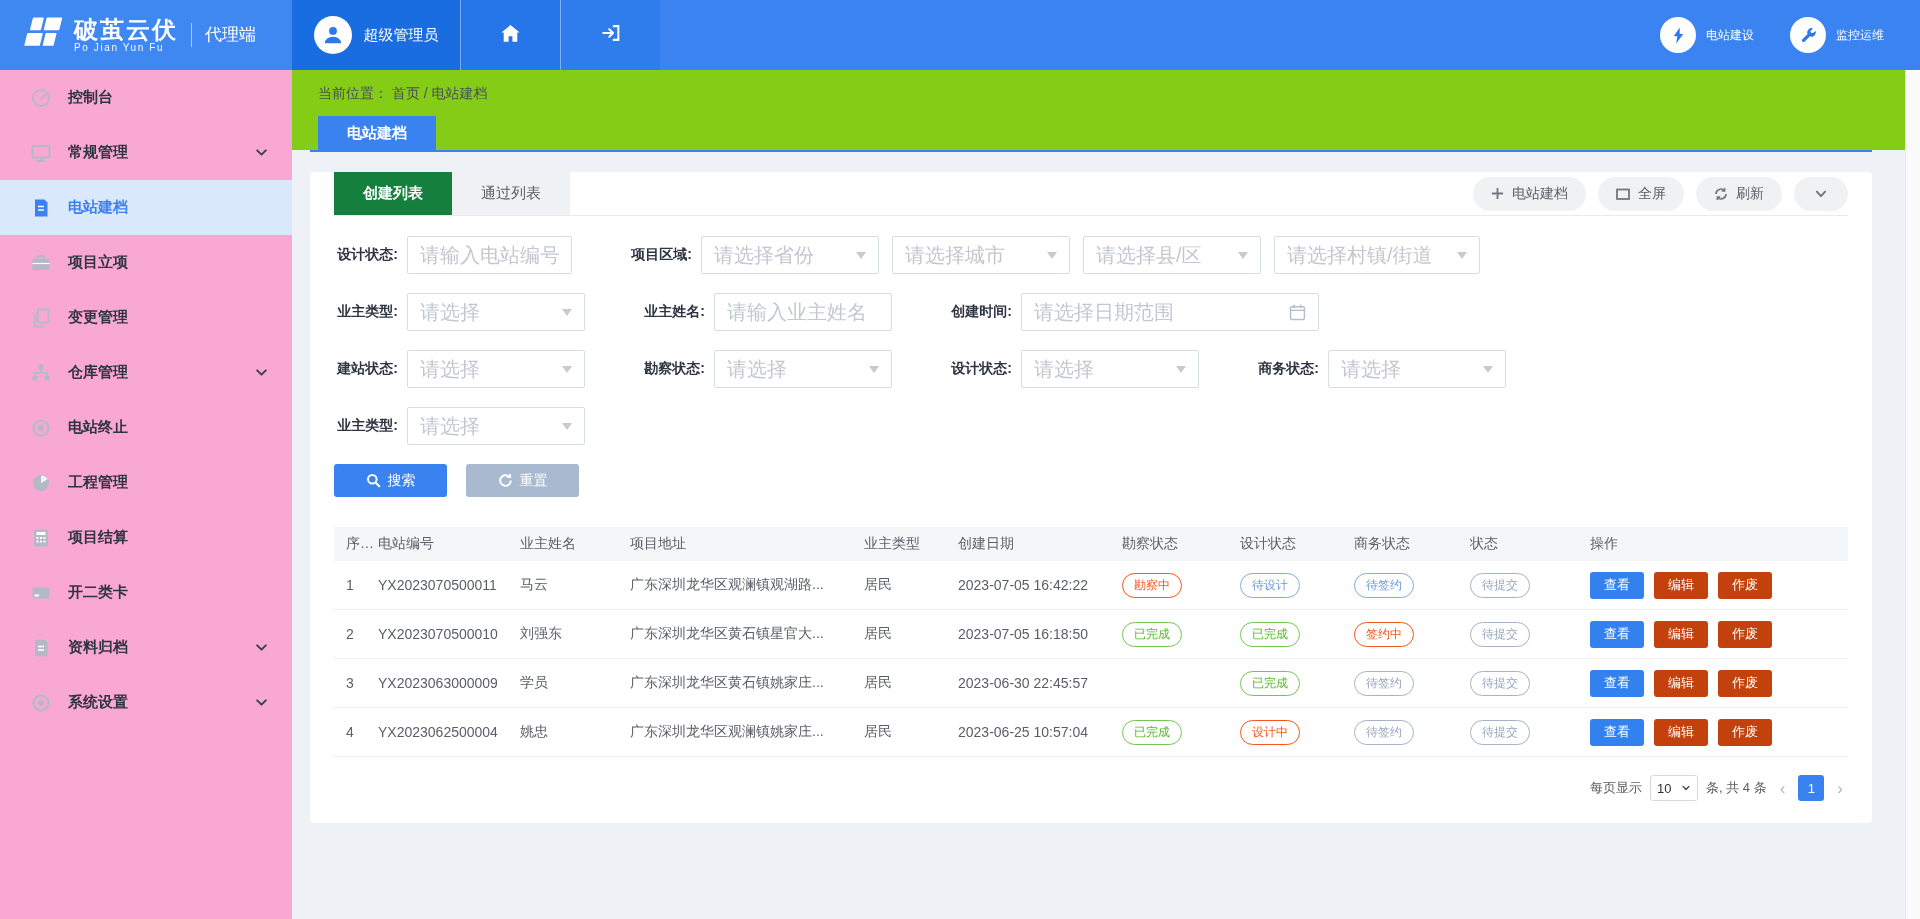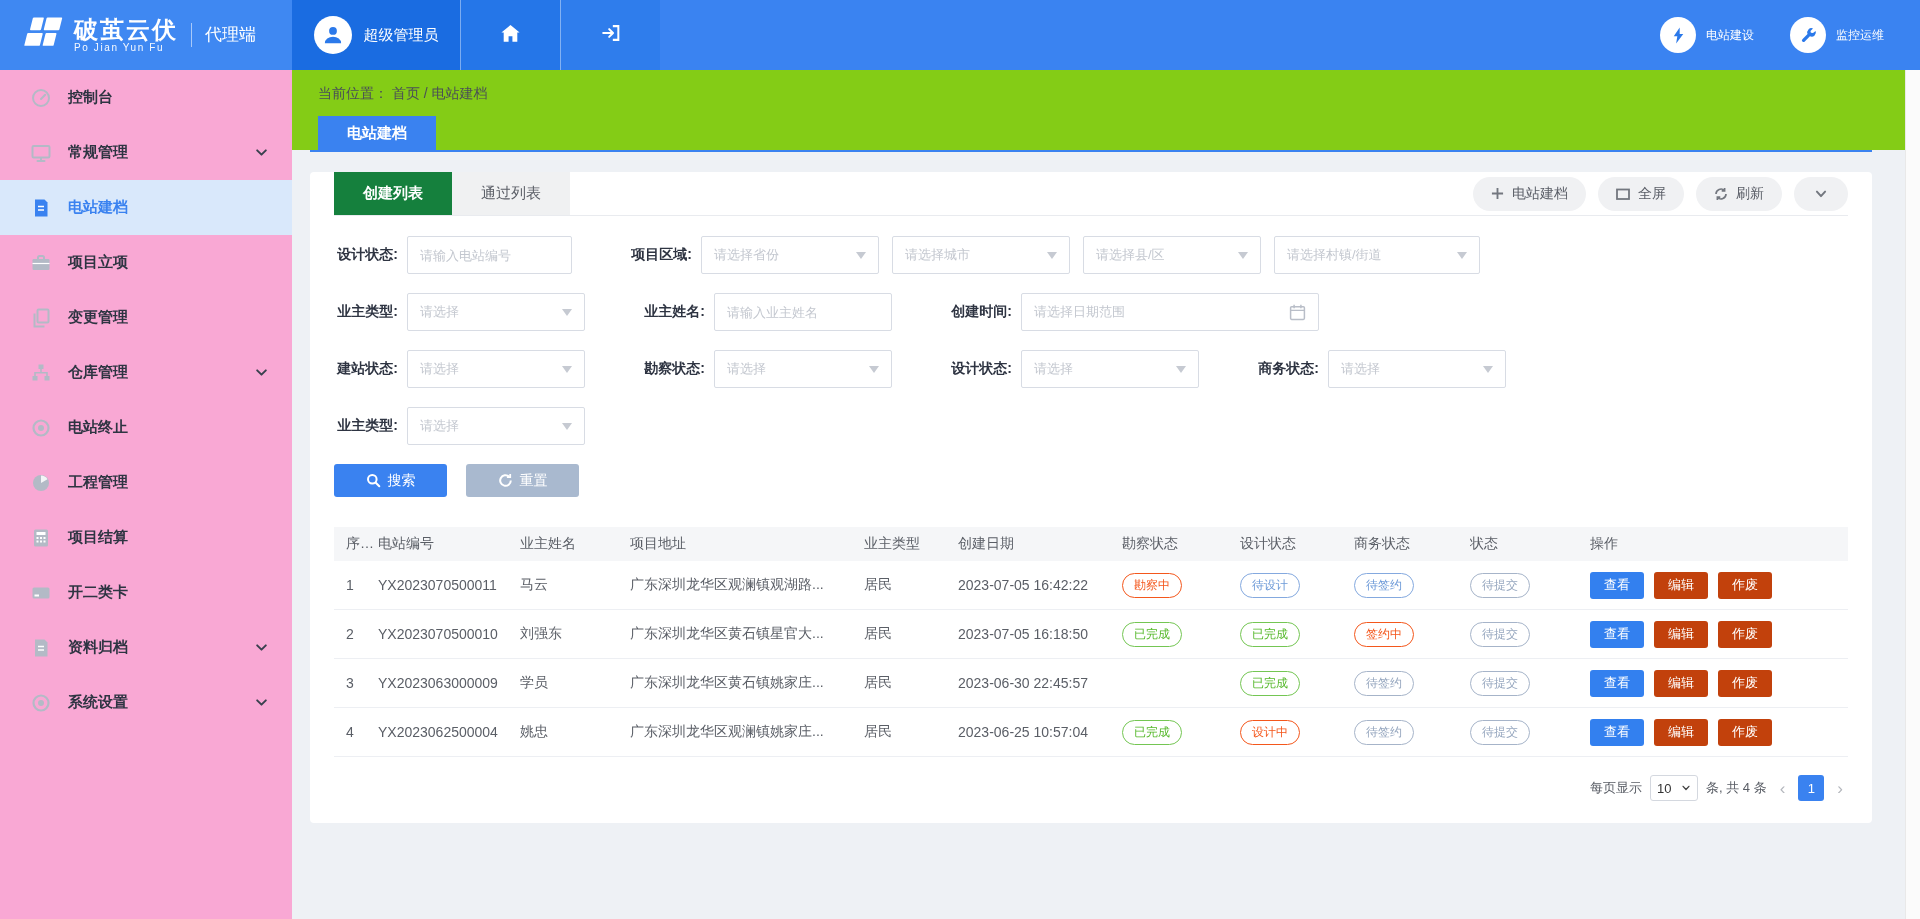--- a/index.html
+++ b/index.html
@@ -49,21 +49,21 @@
   .pill { height:34px; border-radius:17px; background:#f0f1f3; color:#595d66; font-size:14px; display:flex; align-items:center; gap:8px; padding:0 18px; cursor:pointer; }
   .pill .pic { display:flex; color:#73777f; }
   .pill.sm { width:54px; justify-content:center; padding:0; }
 
   
   .filters { padding-top:20px; }
   .frow { display:flex; align-items:center; height:38px; margin-bottom:19px; }
   .ffield { display:flex; align-items:center; margin-right:56px; }
   .ffield.tight { margin-right:13px; }
   .flabel { min-width:64px; text-align:right; margin-right:9px; font-size:14px; font-weight:bold; color:#2e3442; white-space:nowrap; }
-  .ctl { height:38px; border:1px solid #d8dce4; border-radius:2px; background:#fff; font-size:13px; display:flex; align-items:center; padding:0 12px; color:#333; position:relative; }
+  .ctl { height:38px; border:1px solid #d8dce4; border-radius:2px; background:#fff; font-size:20px; display:flex; align-items:center; padding:0 12px; color:#333; position:relative; }
   input.ctl::placeholder { color:#c3c7cf; }
   input.ctl { outline:none; }
   .sel { cursor:pointer; }
   .sel .ph { color:#c3c7cf; flex:1; overflow:hidden; white-space:nowrap; }
   .caret { width:0; height:0; border-left:5px solid transparent; border-right:5px solid transparent; border-top:7px solid #c6cad2; margin-left:8px; flex:0 0 auto; }
   .cal-ic { margin-left:auto; display:flex; }
 
   .btnrow { display:flex; margin-top:1px; }
   .btn { height:33px; width:113px; border:none; border-radius:3px; color:#fff; font-size:14px; display:inline-flex; align-items:center; justify-content:center; gap:7px; cursor:pointer; font-family:inherit; }
   .btn-search { background:#3a82f0; }

